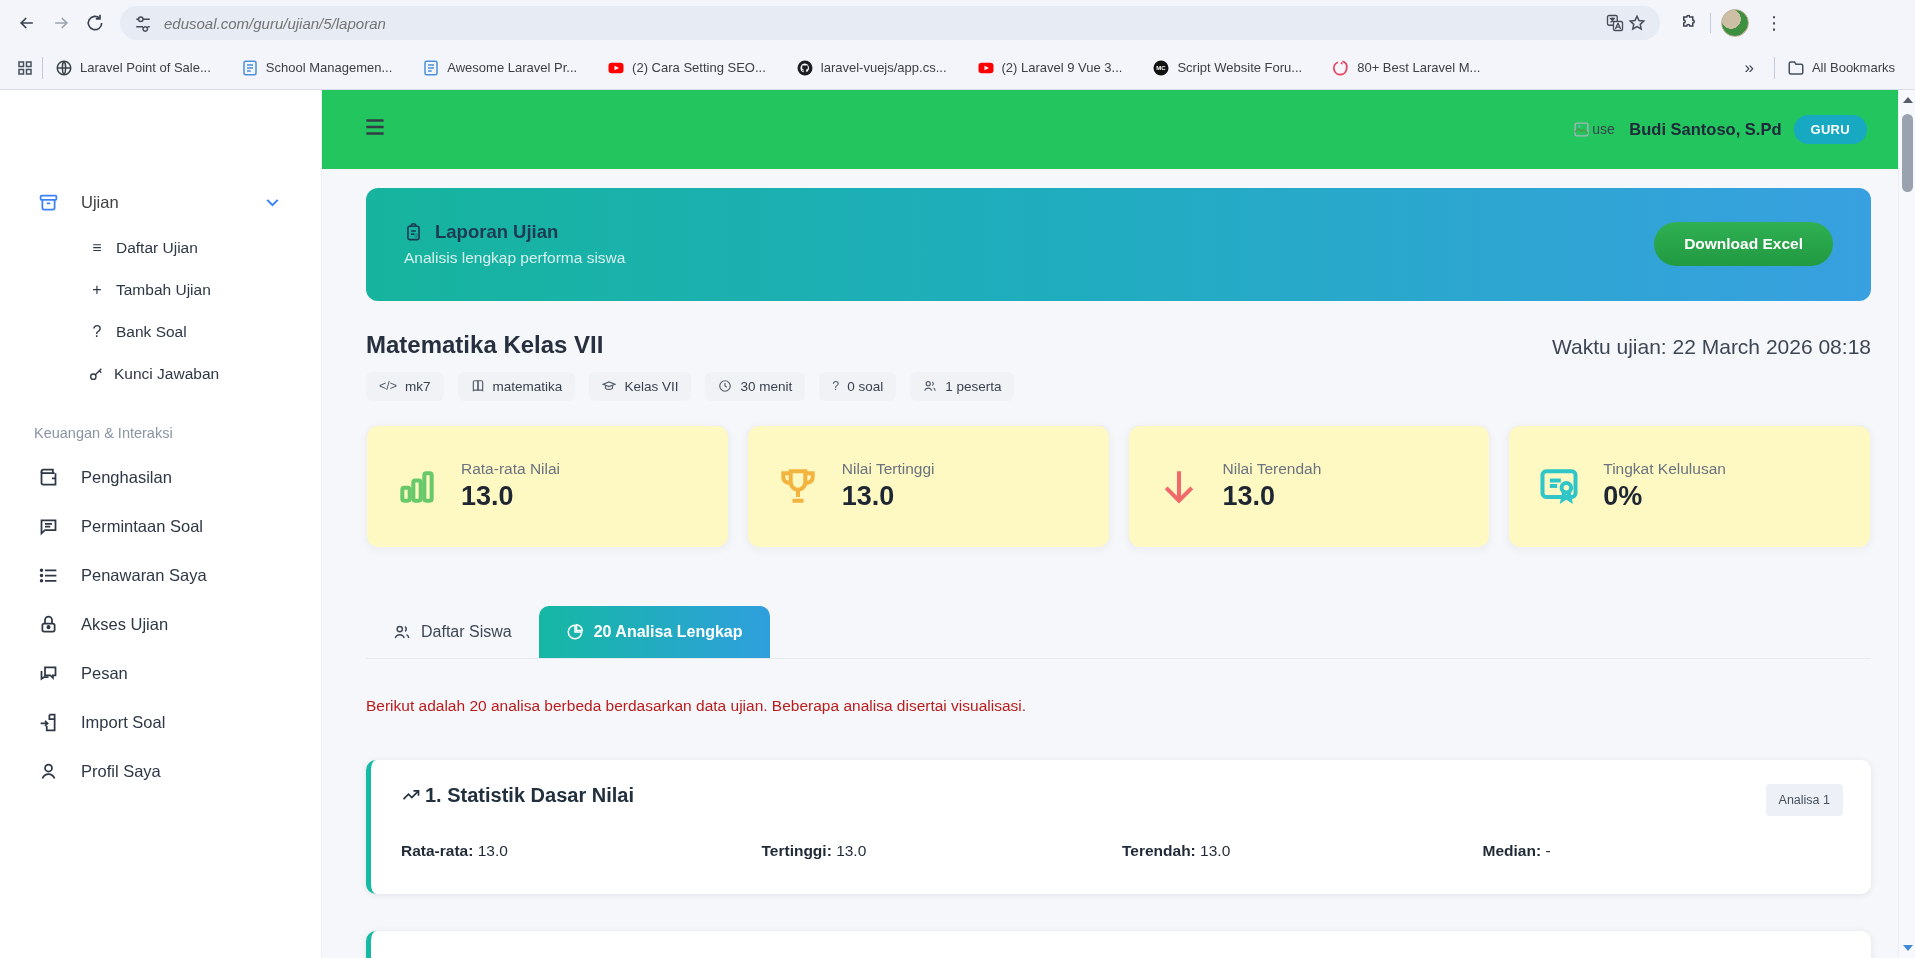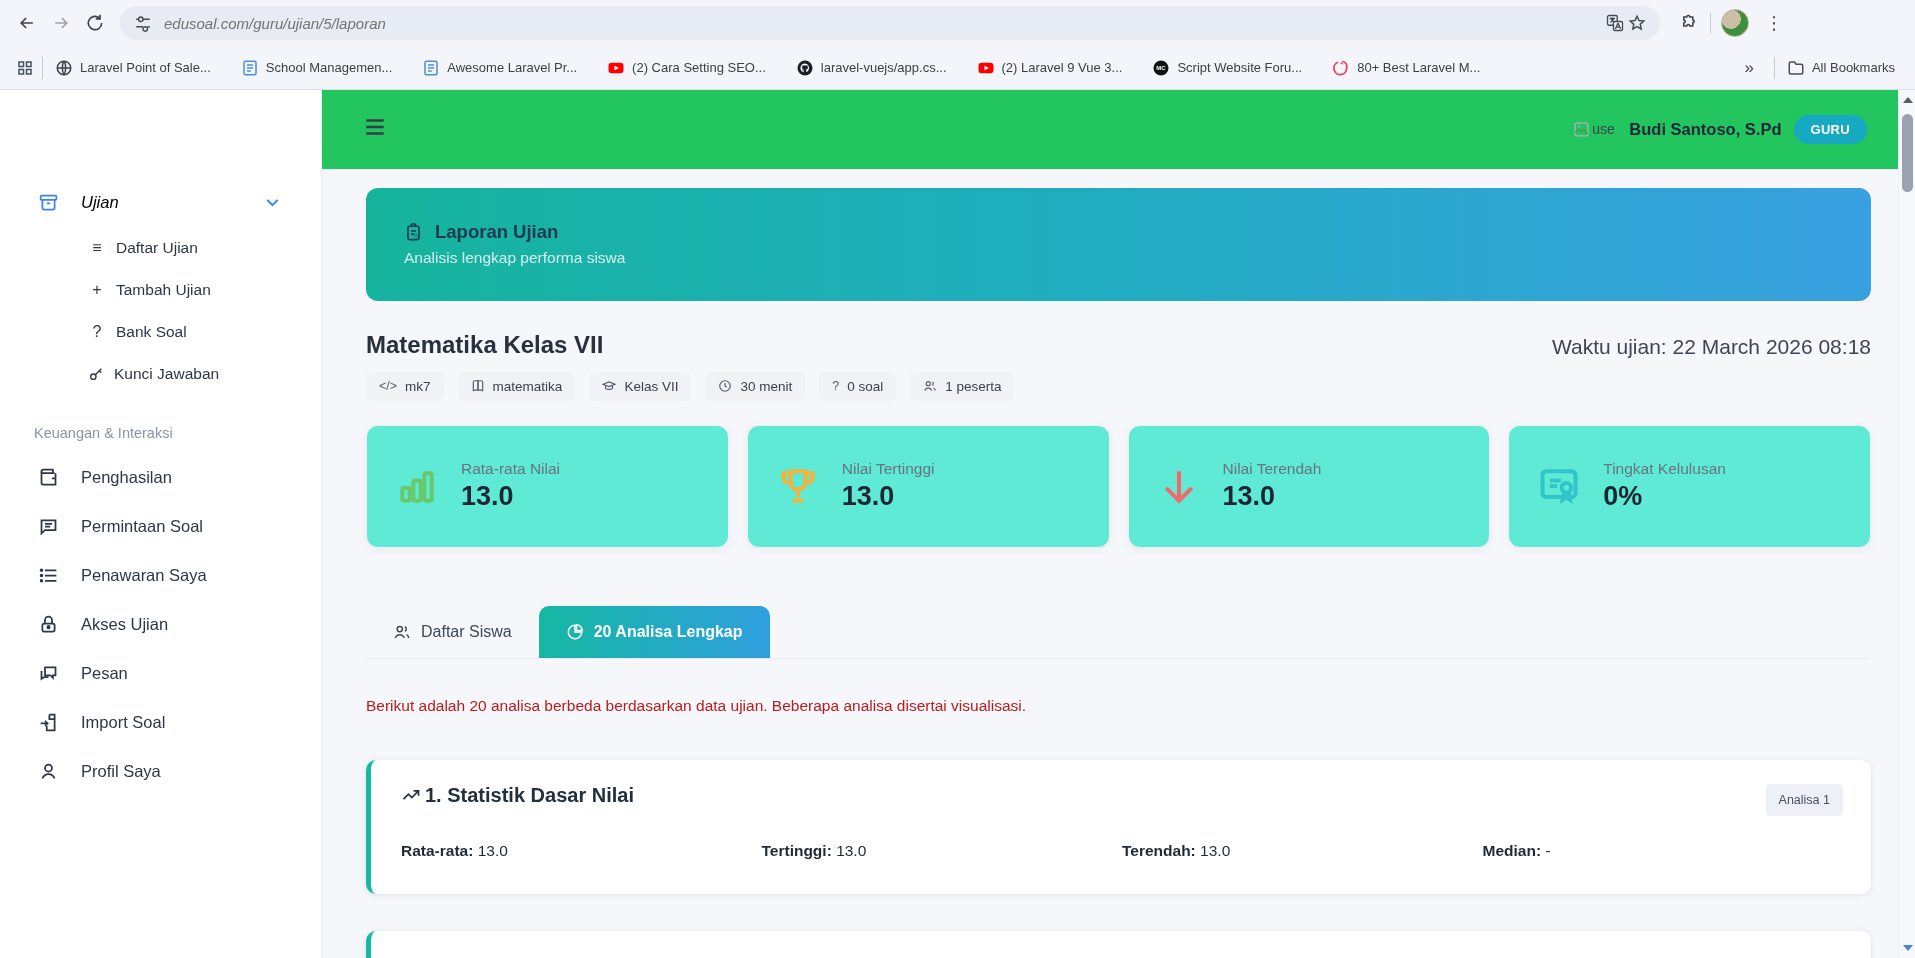--- a/index.html
+++ b/index.html
@@ -31,21 +31,21 @@
   .bm-overflow { font-size:17px; color:#3c4350; margin-right:14px; }
   .grid-icon svg { width:18px; height:18px; }
 
   
   .app { position:relative; display:flex; height:868px; background:#f6f7fa; }
 
   .sidebar { width:322px; background:#ffffff; border-right:1px solid #edeff4; padding-top:88px; flex:0 0 auto; }
   .side-item { display:flex; align-items:center; gap:22px; padding:14px 10px 14px 38px;
     font-size:16.5px; color:#2e3745; cursor:pointer; }
   .side-item svg { width:21px; height:21px; flex:0 0 auto; }
-  .side-item.active { color:#000000;font-style:italic; }
+  .side-item.active { color:#404040; }
   .side-item .chev { margin-left:auto; margin-right:28px; }
   .side-sub { display:flex; align-items:center; gap:10px; padding:12px 10px 12px 88px;
     font-size:15.5px; color:#2e3745; cursor:pointer; }
   .side-sub .g { font-size:16px; width:18px; text-align:center; color:#2e3745; }
   .side-sub svg { width:16px; height:16px; }
   .side-section { padding:30px 10px 12px 34px; font-size:14.5px; color:#8a94a4; }
 
   .main { flex:1 1 auto; display:flex; flex-direction:column; min-width:0; }
   .main-header { height:80px; background:#22c55e; display:flex; align-items:center; padding:0 48px 0 40px; }
   .hamburger { color:#343c48; }
@@ -76,21 +76,21 @@
   .exam-title { font-size:24px; font-weight:700; color:#27303e; }
   .exam-time { margin-left:auto; font-size:21px; color:#3d4654; padding-top:4px; }
   .badge-row { margin-top:13px; display:flex; gap:14px; }
   .meta-badge { background:#f0f2f6; border-radius:6px; padding:7px 13px; font-size:13.5px; color:#39414e;
     display:flex; align-items:center; gap:8px; }
   .meta-badge svg { width:14px; height:14px; }
   .meta-badge .g { font-size:12.5px; color:#555e6b; }
 
   
   .stats-row { margin-top:24px; display:grid; grid-template-columns:repeat(4,1fr); gap:18px; }
-  .stat-card { background:#5eead4; border:1px solid #eef0f4; border-radius:12px; height:123px;
+  .stat-card { background:#fef9c3; border:1px solid #eef0f4; border-radius:12px; height:123px;
     box-shadow:0 2px 8px rgba(25,39,80,.05); display:flex; align-items:center; padding:0 28px; gap:22px; }
   .stat-card svg { width:44px; height:44px; flex:0 0 auto; }
   .stat-label { font-size:15.5px; color:#6a7380; }
   .stat-value { font-size:27px; font-weight:700; color:#1e2633; margin-top:3px; }
 
   
   .tabs-row { margin-top:58px; display:flex; align-items:flex-end; border-bottom:1px solid #e7eaef; }
   .tab { display:flex; align-items:center; gap:10px; padding:17px 27px; font-size:16px; color:#3e4856; cursor:pointer; }
   .tab svg { width:18px; height:18px; }
   .tab.active { background:linear-gradient(90deg,#15b8a3,#2f9fdd); color:#fff; font-weight:700;
@@ -395,20 +395,21 @@
             <svg viewBox="0 0 24 24" fill="none" stroke="#1d3a52" stroke-width="2">
                 <rect x="5" y="4" width="14" height="17" rx="2"></rect>
                 <path d="M9 4a3 3 0 0 1 6 0"></path>
                 <path d="M9 10h6M9 14h4"></path>
                 <circle cx="16" cy="16" r="3" fill="#1d3a52" stroke="none" opacity=".25"></circle>
               </svg>
             <span class="banner-title">Laporan Ujian</span>
           </div>
           <span class="banner-sub">Analisis lengkap performa siswa</span>
         </div>
+        <button class="dl-btn">Download Excel</button>
       </div>
 
       <div class="exam-row">
         <span class="exam-title">Matematika Kelas VII</span>
         <span class="exam-time">Waktu ujian: 22 March 2026 08:18</span>
       </div>
 
       <div class="badge-row">
         <span class="meta-badge">
           <span class="g">&lt;/&gt;</span>

